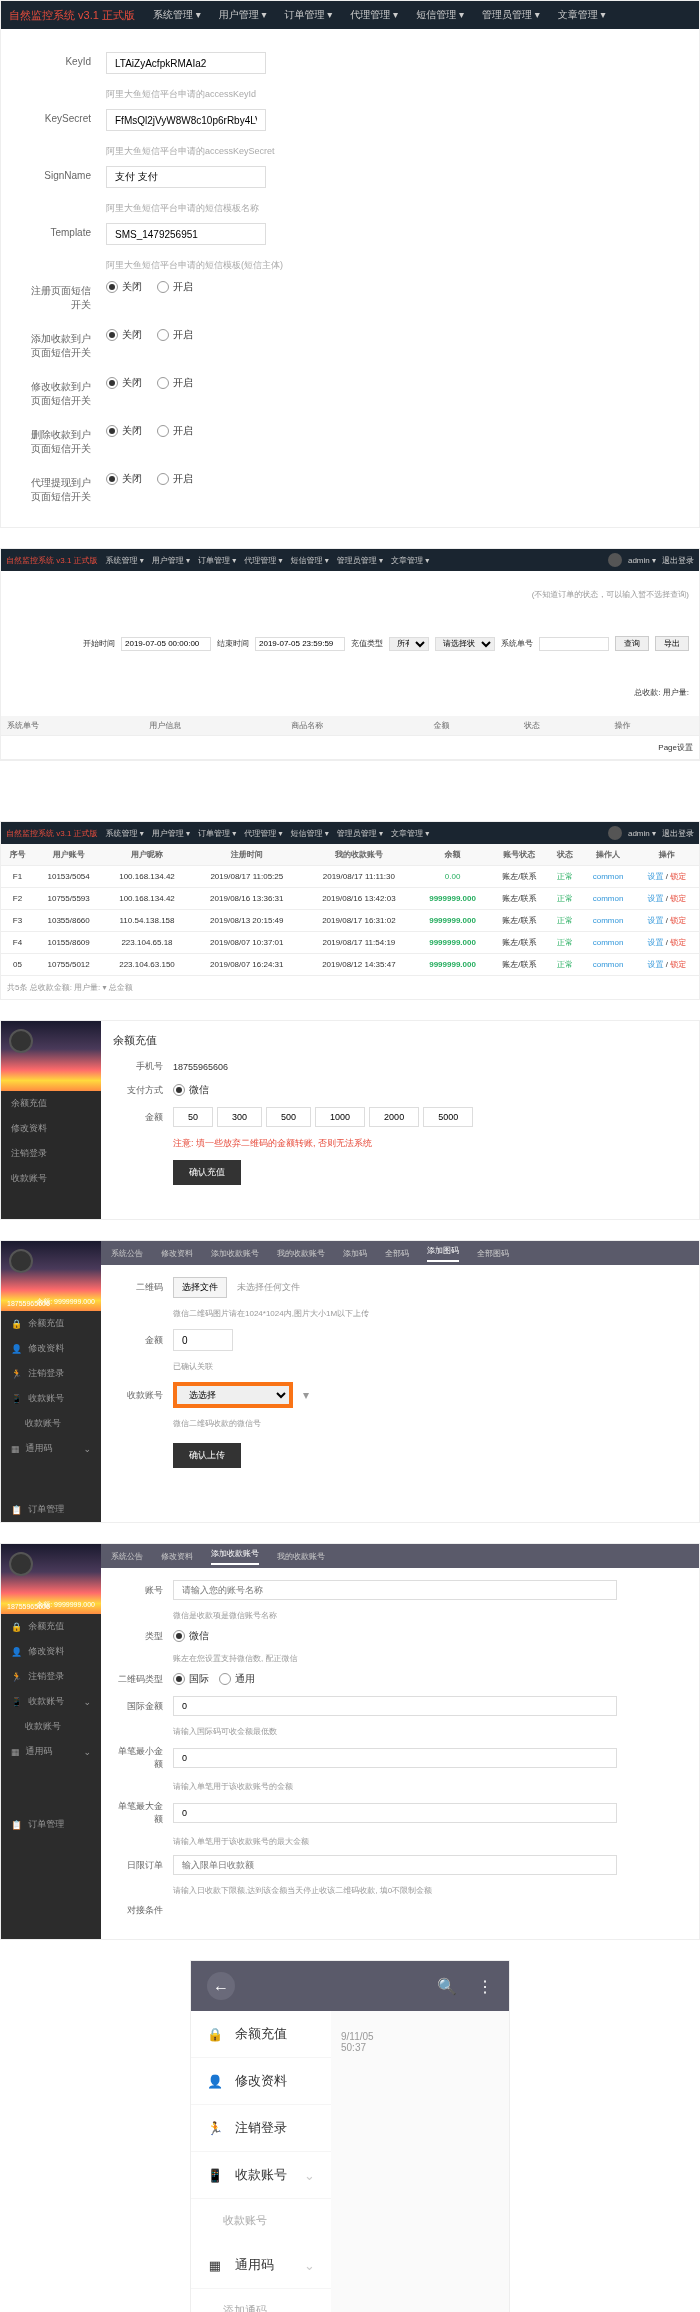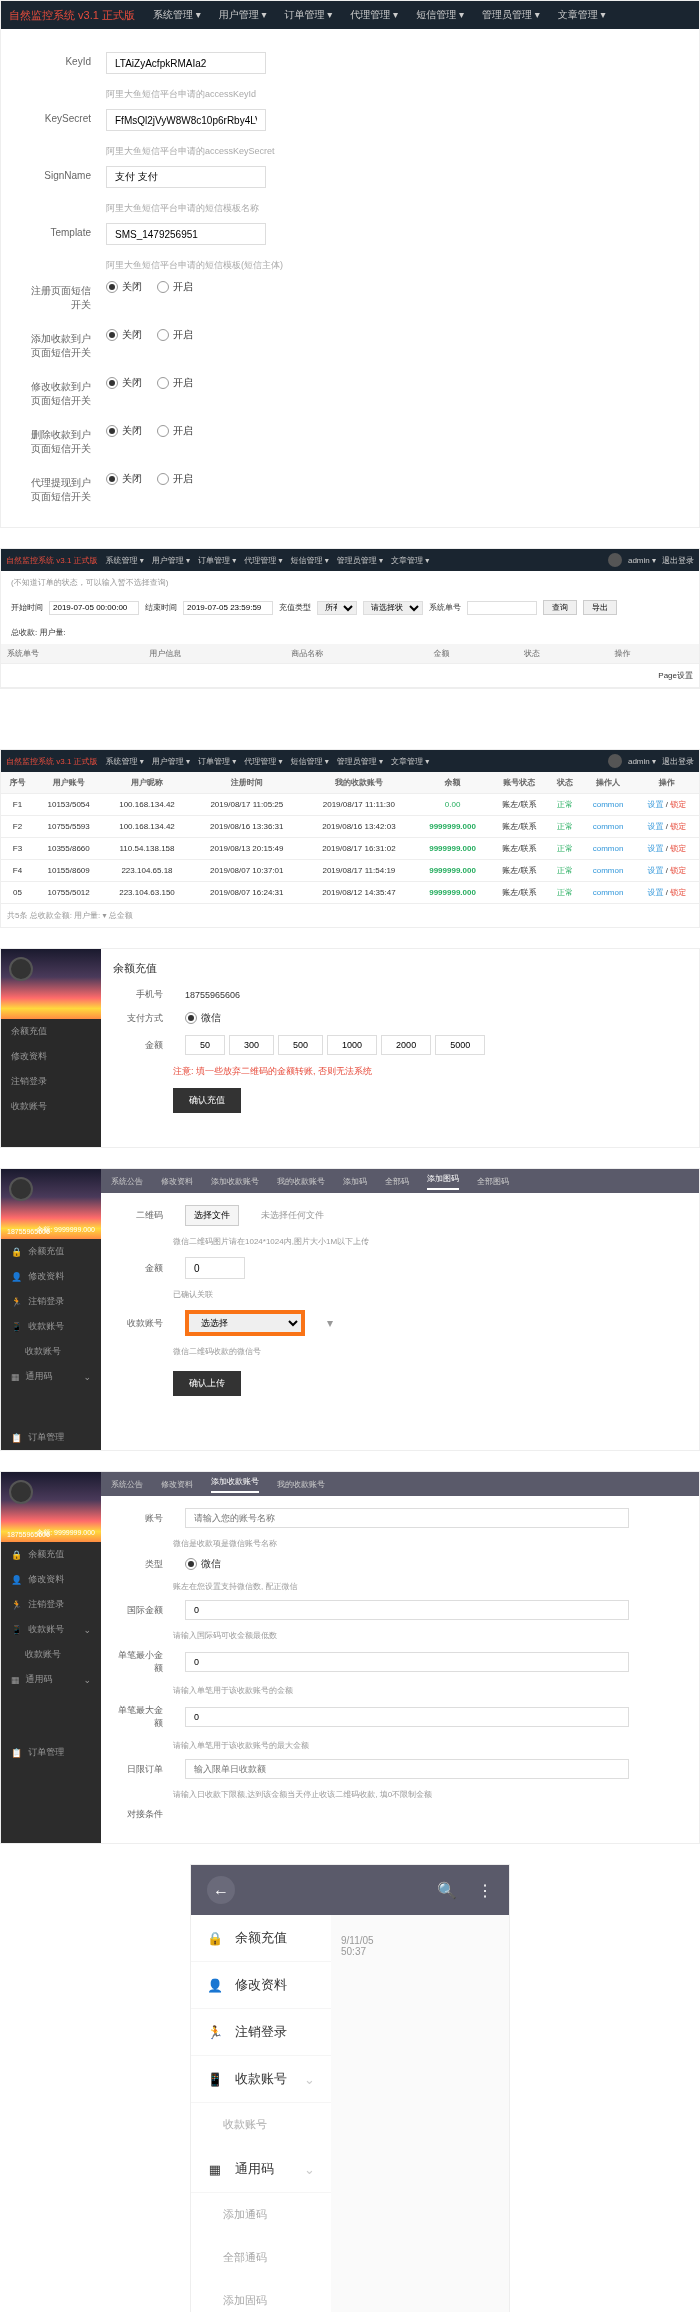--- a/index.html
+++ b/index.html
@@ -17,21 +17,21 @@
 .radio-group{display:flex;gap:15px;align-items:center}
 .radio-item{display:flex;align-items:center;gap:4px;font-size:10px}
 .radio-circle{width:12px;height:12px;border:1px solid #999;border-radius:50%;display:inline-flex;align-items:center;justify-content:center}
 .radio-circle.checked::after{content:"";width:6px;height:6px;background:#333;border-radius:50%}
 
 
 .navbar2{background:#1a2530;height:22px;display:flex;align-items:center;padding:0 5px;gap:8px}
 .nav2-item{color:#ccc;font-size:8px}
 .nav2-right{margin-left:auto;display:flex;align-items:center;gap:6px}
 .avatar-sm{width:14px;height:14px;border-radius:50%;background:#555}
-.filter-bar{padding:6px 10px;font-size:8px;display:flex;gap:6px;align-items:center;justify-content:flex-start;flex-wrap:wrap}
+.filter-bar{padding:18px 10px;font-size:8px;display:flex;gap:6px;align-items:center;justify-content:flex-end;flex-wrap:wrap}
 .filter-input{border:1px solid #ddd;height:14px;width:70px;font-size:8px;padding:0 3px}
 .filter-btn{background:#f0f0f0;border:1px solid #ccc;padding:1px 8px;font-size:8px}
 .table2{width:100%;font-size:8px;border-collapse:collapse}
 .table2 th,.table2 td{padding:4px 6px;border-bottom:1px solid #eee;text-align:left}
 .table2 th{background:#f5f5f5;font-weight:normal;color:#666}
 
 
 .table3{width:100%;font-size:8px;border-collapse:collapse}
 .table3 th,.table3 td{padding:5px 4px;border-bottom:1px solid #eee;text-align:center}
 .table3 th{background:#f8f8f8;font-weight:bold;color:#666}
@@ -43,21 +43,21 @@
 
 .user-panel{display:flex;min-height:200px}
 .sidebar{width:100px;background:#2c2c2c;color:#999;font-size:9px}
 .sidebar-header{height:70px;background:linear-gradient(to bottom,#1a1a2e 0%,#4a3a5a 40%,#ff6b6b 70%,#ffd93d 85%,#ff8c42 100%);position:relative}
 .sidebar-avatar{position:absolute;top:8px;left:8px;width:24px;height:24px;border-radius:50%;background:#333;border:2px solid #555}
 .sidebar-user{position:absolute;bottom:4px;left:6px;font-size:7px;color:#fff}
 .sidebar-balance{position:absolute;bottom:4px;right:6px;font-size:7px;color:#fff}
 .sidebar-item{padding:6px 10px;display:flex;align-items:center;gap:6px;cursor:pointer}
 .content{flex:1;background:#fff;padding:12px}
 .content-title{font-size:11px;margin-bottom:12px;color:#333}
-.c-row{display:flex;align-items:center;margin-bottom:10px;gap:22px}
+.c-row{display:flex;align-items:center;margin-bottom:10px;gap:10px}
 .c-label{width:50px;text-align:right;font-size:9px;color:#666}
 .amount-btns{display:flex;gap:4px}
 .amount-btn{border:1px solid #ddd;padding:4px 14px;font-size:9px;cursor:pointer;background:#fff}
 .btn-dark{background:#333;color:#fff;border:none;padding:6px 16px;font-size:9px;cursor:pointer}
 .warning{color:#e74c3c;font-size:9px;margin-left:60px;margin-bottom:10px}
 .top-tabs{background:#5a5a6a;height:24px;display:flex;align-items:center;padding:0 10px;gap:18px}
 .top-tab{color:#ccc;font-size:8px;cursor:pointer}
 .top-tab.active{color:#fff;border-bottom:2px solid #fff;padding-bottom:4px}
 .select-box{border:4px solid #f97316;padding:3px 8px;font-size:9px;width:120px}
 .file-btn{border:1px solid #ccc;background:#f5f5f5;padding:3px 8px;font-size:9px}
@@ -442,20 +442,31 @@
         <div style="margin-left:60px;font-size:8px;color:#999;margin-bottom:8px">微信是收款项是微信账号名称</div>
         <div class="c-row">
             <span class="c-label">类型</span>
             <span class="radio-item">
               <span class="radio-circle checked"></span>
               <span>微信</span>
             </span>
           </div>
         <div style="margin-left:60px;font-size:8px;color:#999;margin-bottom:8px">账左在您设置支持微信数, 配正微信</div>
         <div class="c-row">
+            <span class="c-label">二维码类型</span>
+          <span class="radio-item">
+              <span class="radio-circle checked"></span>
+              <span>国际</span>
+            </span>
+          <span class="radio-item">
+              <span class="radio-circle"></span>
+              <span>通用</span>
+            </span>
+        </div>
+        <div class="c-row">
             <span class="c-label">国际金额</span>
             <input class="long-input" value="0" style="">
           </div>
         <div style="margin-left:60px;font-size:8px;color:#999;margin-bottom:8px">请输入国际码可收金额最低数</div>
         <div class="c-row">
             <span class="c-label">单笔最小金额</span>
             <input class="long-input" value="0" style="">
           </div>
         <div style="margin-left:60px;font-size:8px;color:#999;margin-bottom:8px">请输入单笔用于该收款账号的金额</div>
         <div class="c-row">

